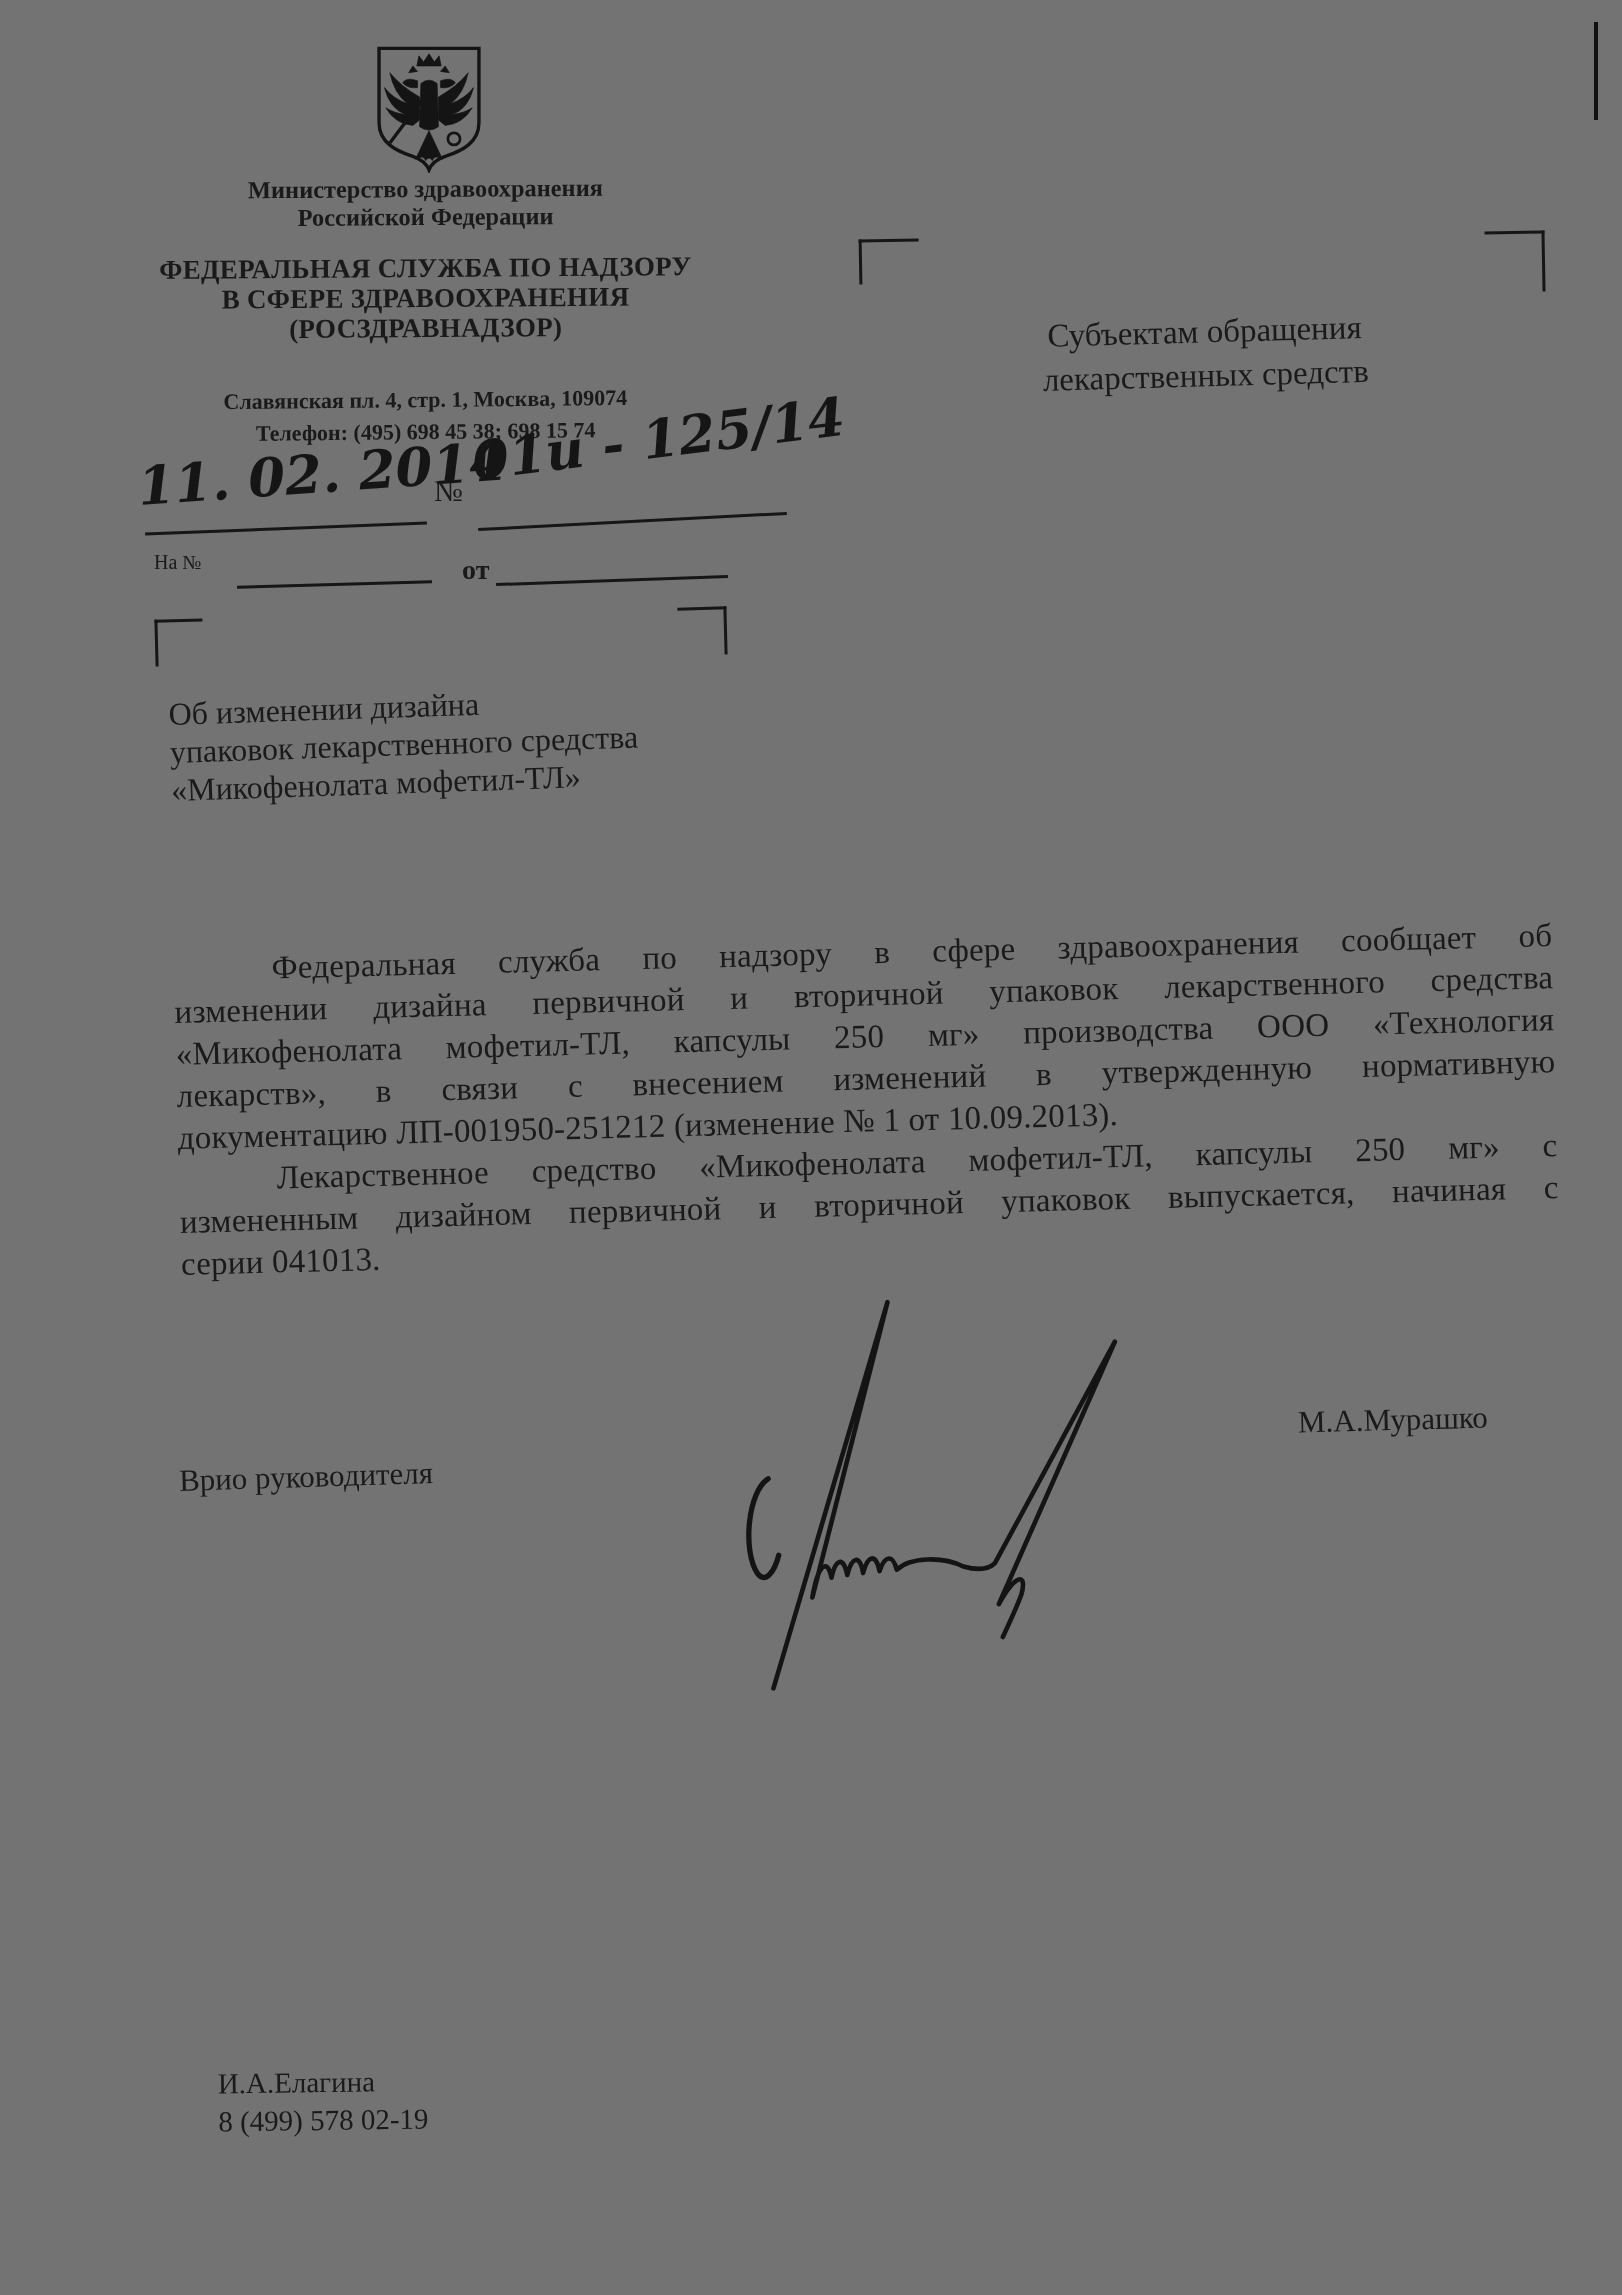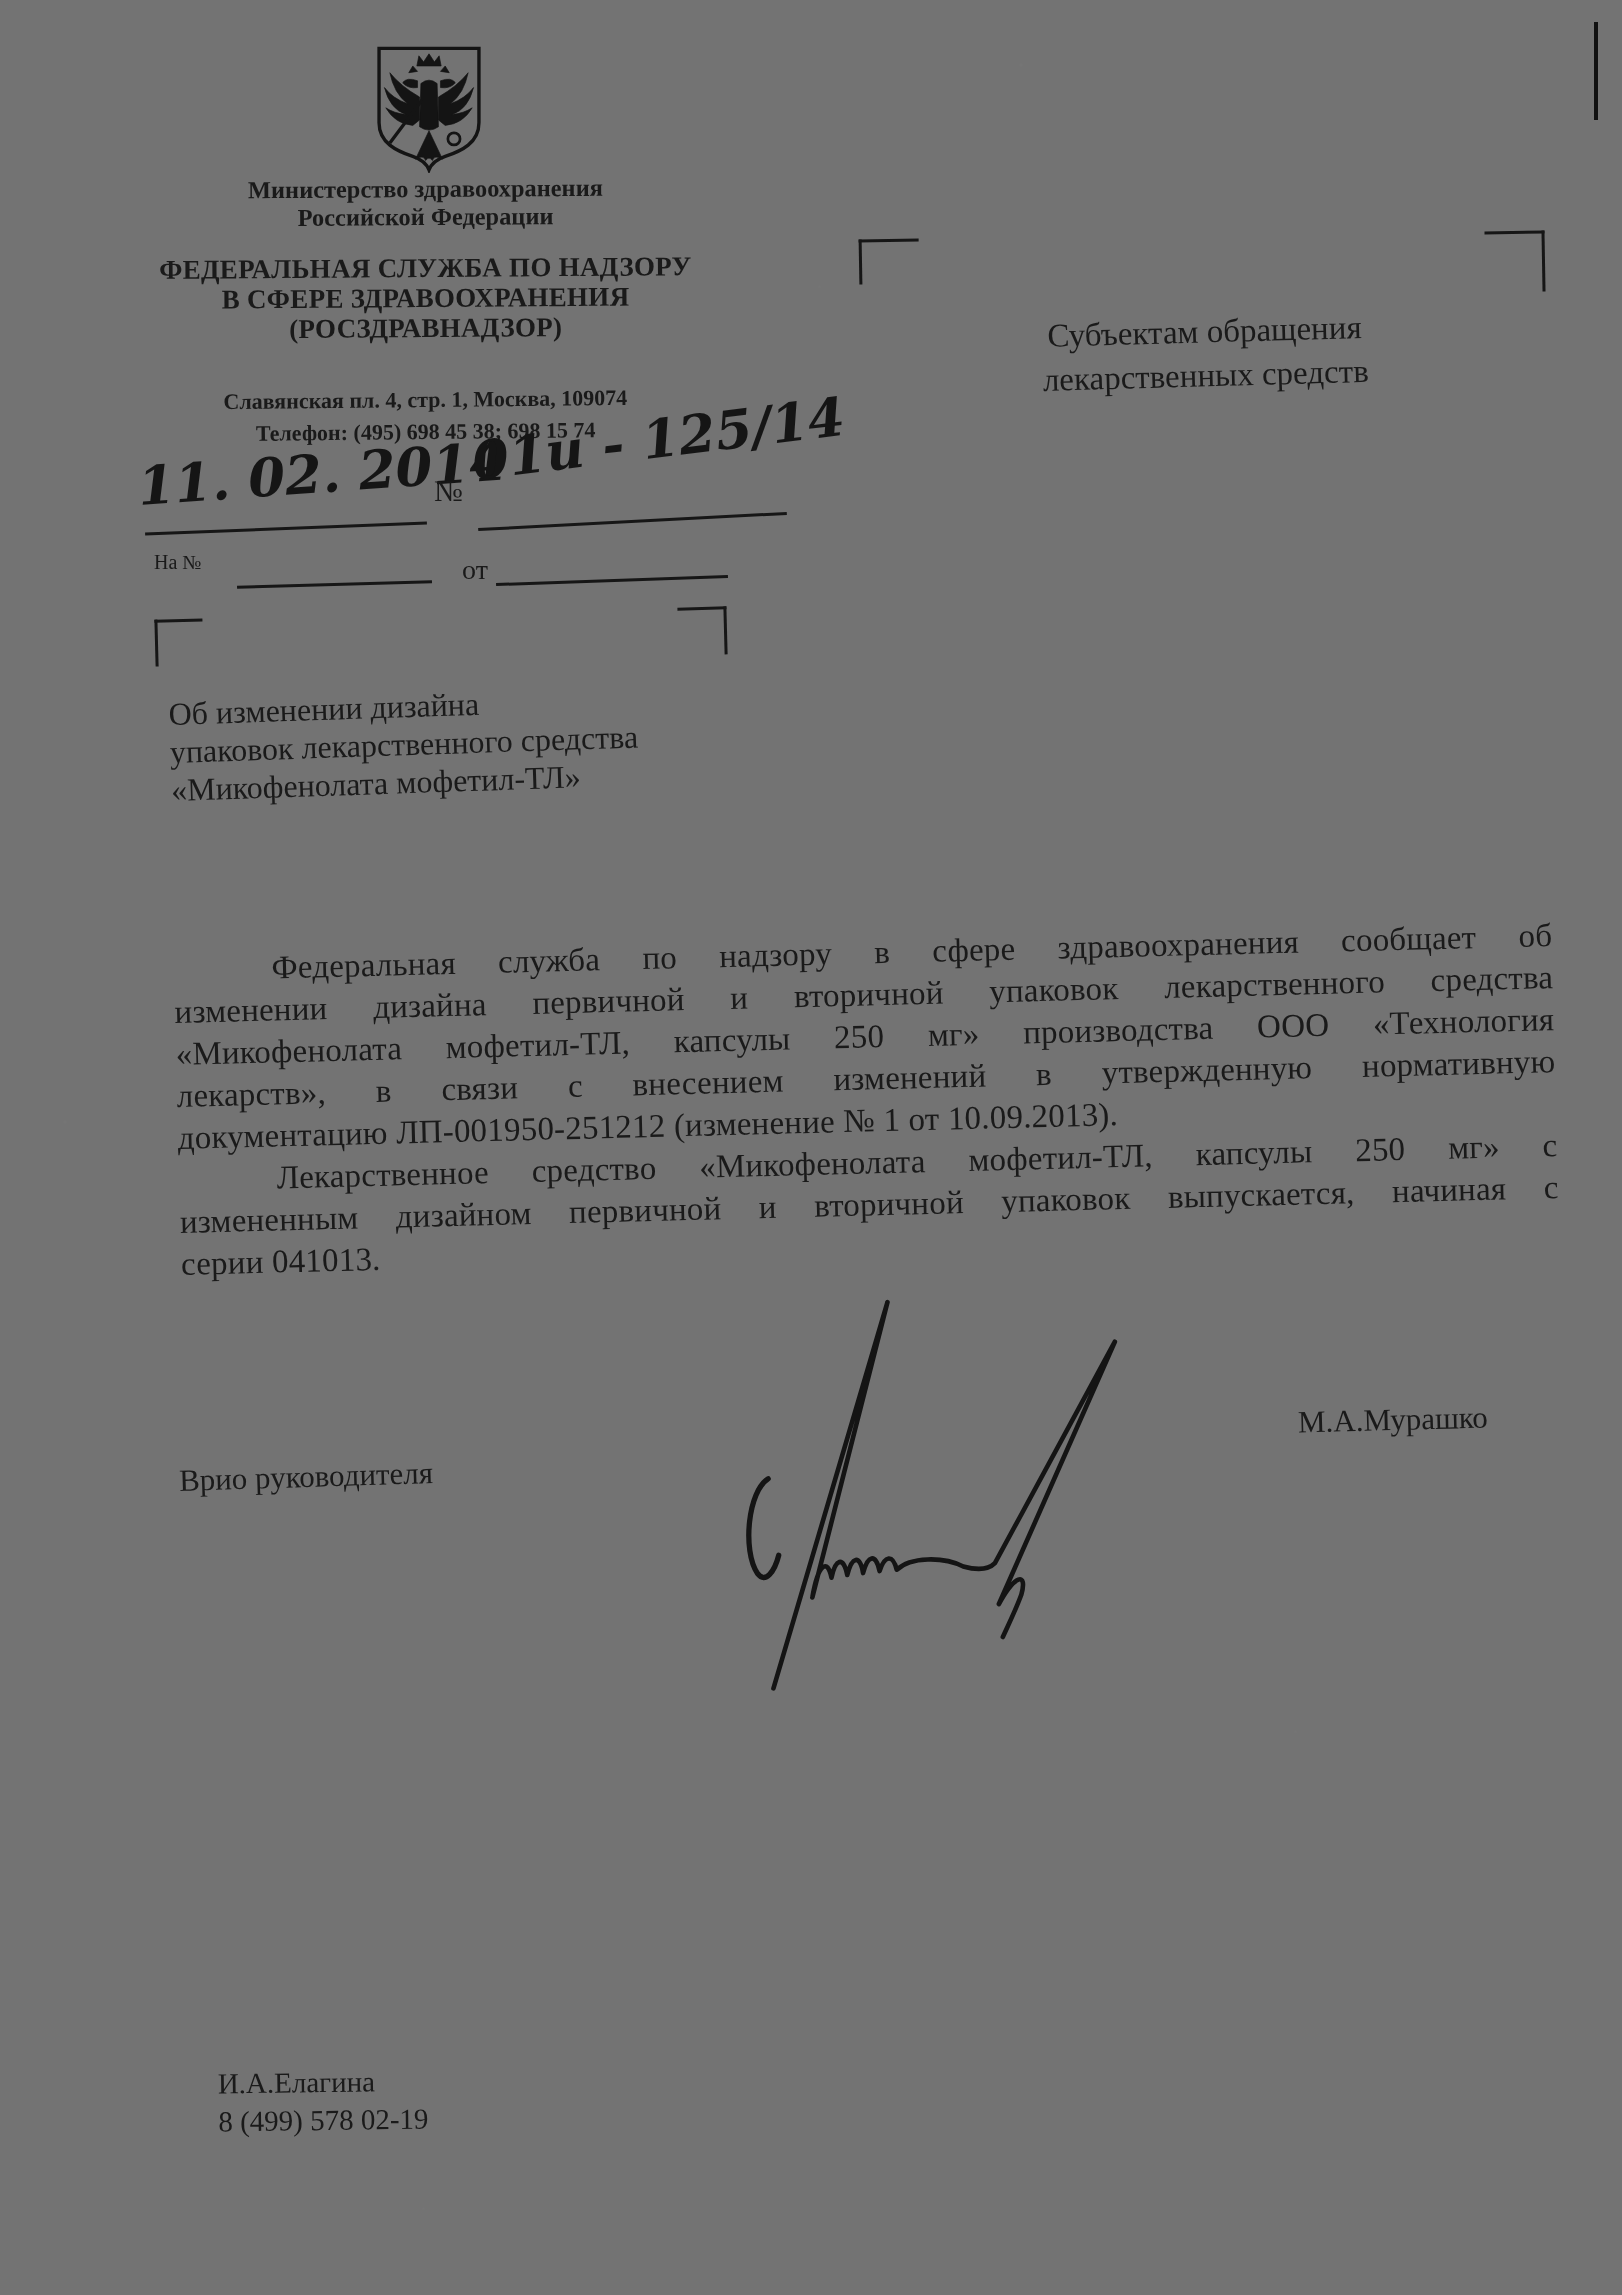--- a/index.html
+++ b/index.html
@@ -15,21 +15,21 @@
   .ministry { left:109px; top:175px; width:633px; font-size:24.4px; line-height:28px; font-weight:bold; text-align:center; transform:rotate(-0.4deg); }
   .service  { left:79px; top:253px; width:693px; font-size:27px; line-height:30px; font-weight:bold; text-align:center; letter-spacing:0.3px; transform:rotate(-0.4deg); }
   .addr     { left:79px; top:384px; width:693px; font-size:22px; line-height:32px; font-weight:bold; text-align:center; transform:rotate(-0.6deg); }
 
   
   .hand { font-family:"DejaVu Serif", serif; font-style:italic; font-weight:600; color:#151515; white-space:nowrap; }
   .hw-date   { left:140px; top:455px; font-size:53px; transform:rotate(-4deg); transform-origin:left bottom; }
   .hw-number { left:476px; top:430px; font-size:53px; transform:rotate(-7deg); transform-origin:left bottom; }
   .no-sign   { left:434px; top:474px; font-size:30px; }
   .na-no     { left:154px; top:551px; font-size:20px; }
-  .ot-label  { left:462px; top:554px; font-size:28px; }
+  .ot-label  { left:462px; top:554px; font-size:28px;font-weight:bold; }
   .rule { background:#161616; height:2.6px; }
   .rule-date { left:145px; top:527px; width:282px; transform:rotate(-2.2deg); }
   .rule-num  { left:478px; top:520px; width:309px; transform:rotate(-3deg); }
   .rule-nano { left:237px; top:583px; width:195px; transform:rotate(-1.6deg); }
   .rule-ot   { left:496px; top:579px; width:232px; transform:rotate(-2deg); }
 
   
   .corner { border:0 solid #161616; }
   .c-tl { border-top-width:3.3px; border-left-width:3.3px; }
   .c-tr { border-top-width:3.3px; border-right-width:3.3px; }

